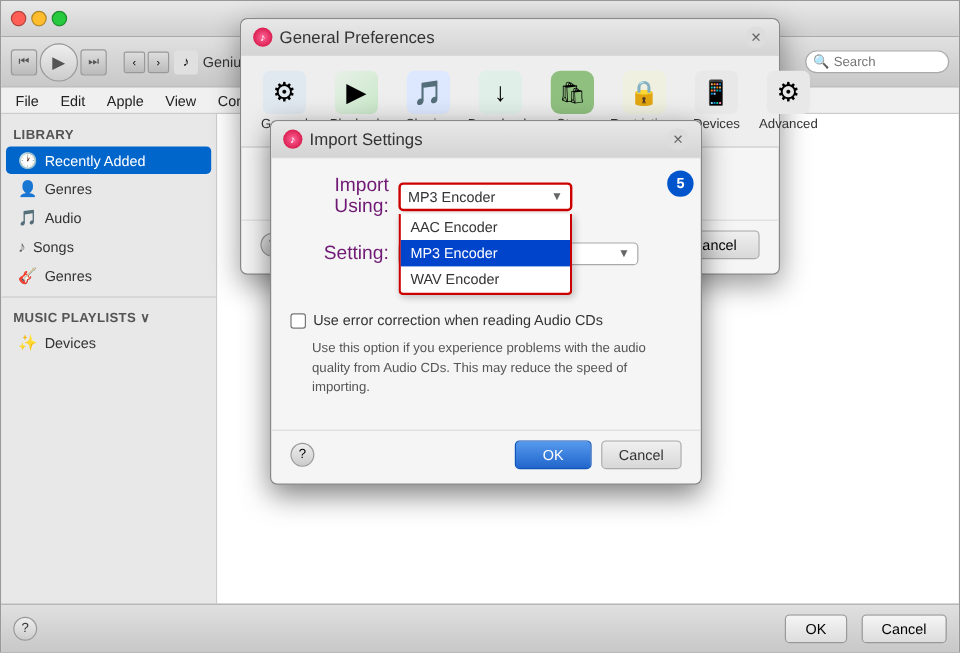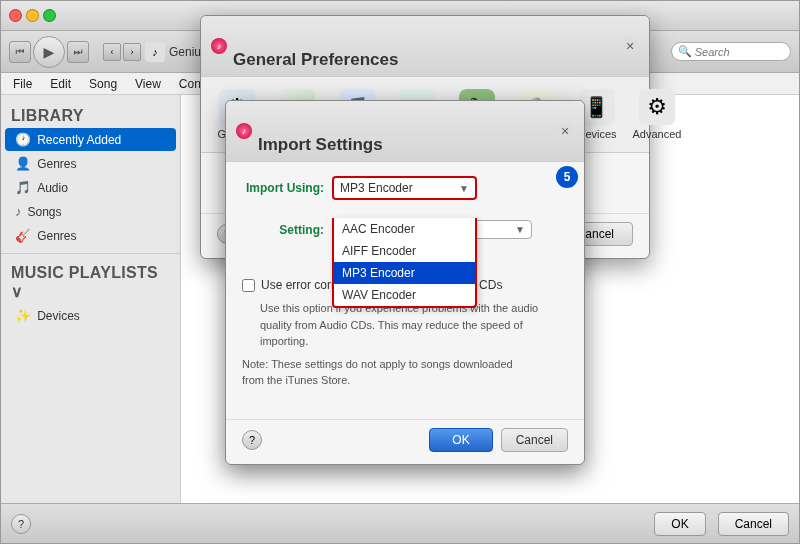--- a/index.html
+++ b/index.html
@@ -118,21 +118,20 @@
       border-radius: 10px;
       background: white;
       padding: 2px 6px;
       width: 120px;
     }
     .search-box input {
       border: none; outline: none;
       font-size: 11px;
       width: 90px;
       background: transparent;
-      font-style: italic;
     }
 
     
     .menu-bar {
       height: 22px;
       background: #f0f0f0;
       border-bottom: 1px solid #ccc;
       display: flex;
       align-items: center;
       padding: 0 4px;
@@ -155,21 +154,21 @@
 
     
     .sidebar {
       width: 180px;
       background: #e8e8e8;
       border-right: 1px solid #ccc;
       padding: 8px 0;
       overflow-y: auto;
     }
     .sidebar-section-title {
-      font-size: 16px;
+      font-size: 11px;
       font-weight: bold;
       color: #555;
       padding: 4px 10px 2px;
       text-transform: uppercase;
       letter-spacing: 0.3px;
     }
     .sidebar-item {
       display: flex;
       align-items: center;
       gap: 6px;
@@ -253,24 +252,23 @@
     }
     .dialog-itunes-icon {
       width: 16px; height: 16px;
       background: radial-gradient(circle, #ff6699, #cc0033);
       border-radius: 50%;
       display: flex; align-items: center; justify-content: center;
       font-size: 9px;
       color: white;
     }
     .dialog-title-text {
-      font-size: 17px;
-      font-weight: bold;
-      color: #333;
-      margin-top: 28px;
+      font-size: 14px;
+      font-weight: normal;
+      color: #333;
     }
     .dialog-close-btn {
       width: 18px; height: 18px;
       border-radius: 50%;
       border: none;
       background: #ddd;
       display: flex; align-items: center; justify-content: center;
       cursor: pointer;
       font-size: 11px;
       color: #666;
@@ -339,34 +337,33 @@
       padding: 14px 16px;
     }
     .import-row {
       display: flex;
       align-items: center;
       margin-bottom: 10px;
     }
     .import-label {
       width: 90px;
       text-align: right;
-      font-size: 12px;
-      color: #15803d;
+      font-size: 16px;
+      color: #701a75;
       padding-right: 8px;
-      font-weight: bold;
     }
     .import-dropdown-container {
       position: relative;
       flex: 1;
     }
 
     
     .dropdown-list {
       position: absolute;
-      top: 42px;
+      top: 26px;
       left: 0;
       width: 145px;
       background: white;
       border: 2px solid #cc0000;
       border-top: none;
       border-radius: 0 0 4px 4px;
       z-index: 50;
       box-shadow: 2px 2px 6px rgba(0,0,0,0.2);
     }
     .dropdown-option {
@@ -518,21 +515,21 @@
     </div>
     <div class="search-box">
       <span style="font-size:11px; color:#aaa; margin-right:3px;">🔍</span>
       <input type="text" placeholder="Search" style="">
     </div>
   </div>
 
   <div class="menu-bar">
     <span class="menu-item">File</span>
     <span class="menu-item">Edit</span>
-    <span class="menu-item">Song</span>
+    <span class="menu-item">Apple</span>
     <span class="menu-item">View</span>
     <span class="menu-item">Controls</span>
   </div>
 
   <div class="main-layout">
 
     <div class="sidebar">
       <div class="sidebar-section-title">Library</div>
       <div class="sidebar-item active">
         <span class="sidebar-icon">🕐</span>
@@ -648,21 +645,20 @@
       <div class="import-dropdown-container" style="position:relative;">
         <div style="display:flex; align-items:center; border: 2px solid #cc0000; border-radius:4px; background:white; padding:3px 6px; width:145px; cursor:pointer; position:relative;">
           <span style="flex:1; font-size:12px; color:#333;">MP3 Encoder</span>
           <span style="font-size:10px; color:#666;">▼</span>
         </div>
 
         <div style="position:absolute; top:-10px; right:-10px; width:22px; height:22px; background:#0055cc; border-radius:50%; color:white; font-size:12px; font-weight:bold; display:flex; align-items:center; justify-content:center; z-index:5;">5</div>
 
         <div class="dropdown-list">
           <div class="dropdown-option">AAC Encoder</div>
-          <div class="dropdown-option">AIFF Encoder</div>
           <div class="dropdown-option selected">MP3 Encoder</div>
           <div class="dropdown-option">WAV Encoder</div>
         </div>
       </div>
     </div>
 
     <div class="import-row" style="margin-top: 20px;">
       <span class="import-label">Setting:</span>
       <div style="display:flex; align-items:center; border:1px solid #aaa; border-radius:4px; background:white; padding:3px 6px; width:200px; cursor:pointer;">
         <span style="flex:1; font-size:12px; color:#888;"></span>
@@ -675,24 +671,20 @@
     <div class="import-checkbox-row" style="margin-top:14px;">
       <input type="checkbox" style="">
       <span class="import-checkbox-label">Use error correction when reading Audio CDs</span>
     </div>
 
     <div class="import-note">
       Use this option if you experience problems with the audio<br>
       quality from Audio CDs. This may reduce the speed of<br>
       importing.
     </div>
-    <div class="import-note-2">
-      Note: These settings do not apply to songs downloaded<br>
-      from the iTunes Store.
-    </div>
   </div>
 
   <div class="import-dialog-footer">
     <div class="import-help-btn">?</div>
     <div class="import-buttons">
       <button class="import-ok-btn primary">OK</button>
       <button class="import-cancel-btn">Cancel</button>
     </div>
   </div>
 </div>

